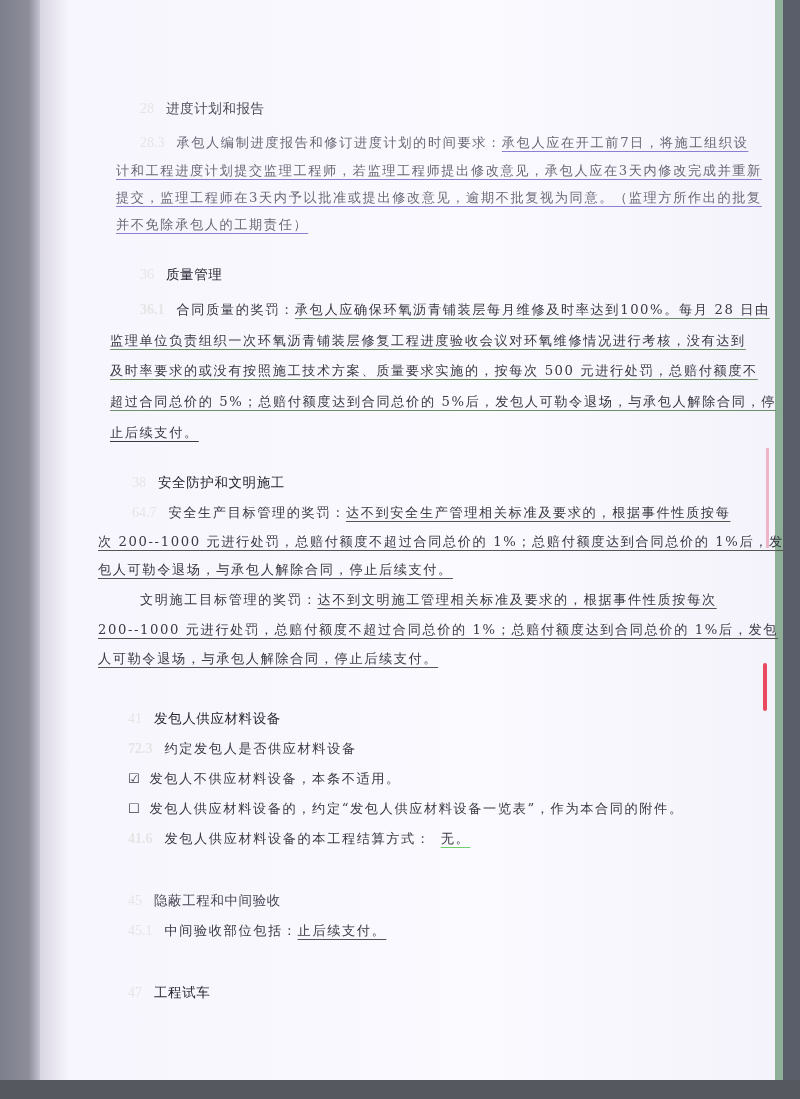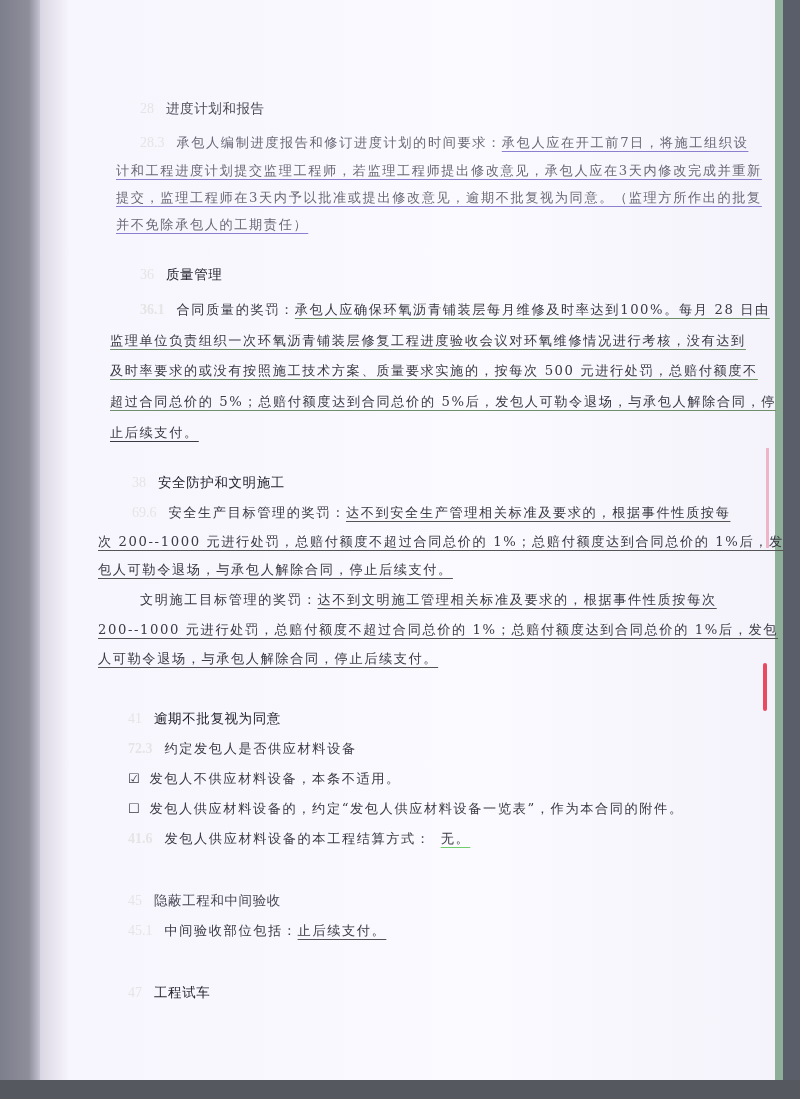--- a/index.html
+++ b/index.html
@@ -83,33 +83,33 @@
   </div>
   <div class="line ul-g" style="top:332px; left:14px;">监理单位负责组织一次环氧沥青铺装层修复工程进度验收会议对环氧维修情况进行考核，没有达到</div>
   <div class="line ul-g" style="top:362px; left:14px;">及时率要求的或没有按照施工技术方案、质量要求实施的，按每次 500 元进行处罚，总赔付额度不</div>
   <div class="line ul-g" style="top:393px; left:14px;">超过合同总价的 5%；总赔付额度达到合同总价的 5%后，发包人可勒令退场，与承包人解除合同，停</div>
   <div class="line ul-g" style="top:424px; left:14px;text-decoration:underline;">止后续支付。</div>
 
   <div class="line heading" style="top:474px; left:36px;">
     <span class="num">38</span><span>安全防护和文明施工</span>
   </div>
   <div class="line" style="top:504px; left:36px;">
-    <span class="num">69.6</span><span>安全生产目标管理的奖罚：</span><span class="ul-k">达不到安全生产管理相关标准及要求的，根据事件性质按每</span>
+    <span class="num">64.7</span><span>安全生产目标管理的奖罚：</span><span class="ul-k">达不到安全生产管理相关标准及要求的，根据事件性质按每</span>
   </div>
   <div class="line ul-k" style="top:533px; left:2px;">次 200--1000 元进行处罚，总赔付额度不超过合同总价的 1%；总赔付额度达到合同总价的 1%后，发</div>
   <div class="line ul-k" style="top:561px; left:2px;">包人可勒令退场，与承包人解除合同，停止后续支付。</div>
 
   <div class="line" style="top:591px; left:44px;">
     <span>文明施工目标管理的奖罚：</span><span class="ul-k">达不到文明施工管理相关标准及要求的，根据事件性质按每次</span>
   </div>
   <div class="line ul-k" style="top:621px; left:2px;">200--1000 元进行处罚，总赔付额度不超过合同总价的 1%；总赔付额度达到合同总价的 1%后，发包</div>
   <div class="line ul-k" style="top:650px; left:2px;">人可勒令退场，与承包人解除合同，停止后续支付。</div>
 
   <div class="line heading" style="top:710px; left:32px;">
-    <span class="num" style="font-weight:normal">41</span><span>逾期不批复视为同意</span>
+    <span class="num" style="font-weight:normal">41</span><span>发包人供应材料设备</span>
   </div>
   <div class="line" style="top:740px; left:32px;">
     <span class="num" style="font-weight:bold">72.3</span><span>约定发包人是否供应材料设备</span>
   </div>
   <div class="line" style="top:770px; left:32px;">
     <span style="margin-right:8px;">☑</span><span>发包人不供应材料设备，本条不适用。</span>
   </div>
   <div class="line" style="top:800px; left:32px;">
     <span style="margin-right:8px;">☐</span><span>发包人供应材料设备的，约定“发包人供应材料设备一览表”，作为本合同的附件。</span>
   </div>

